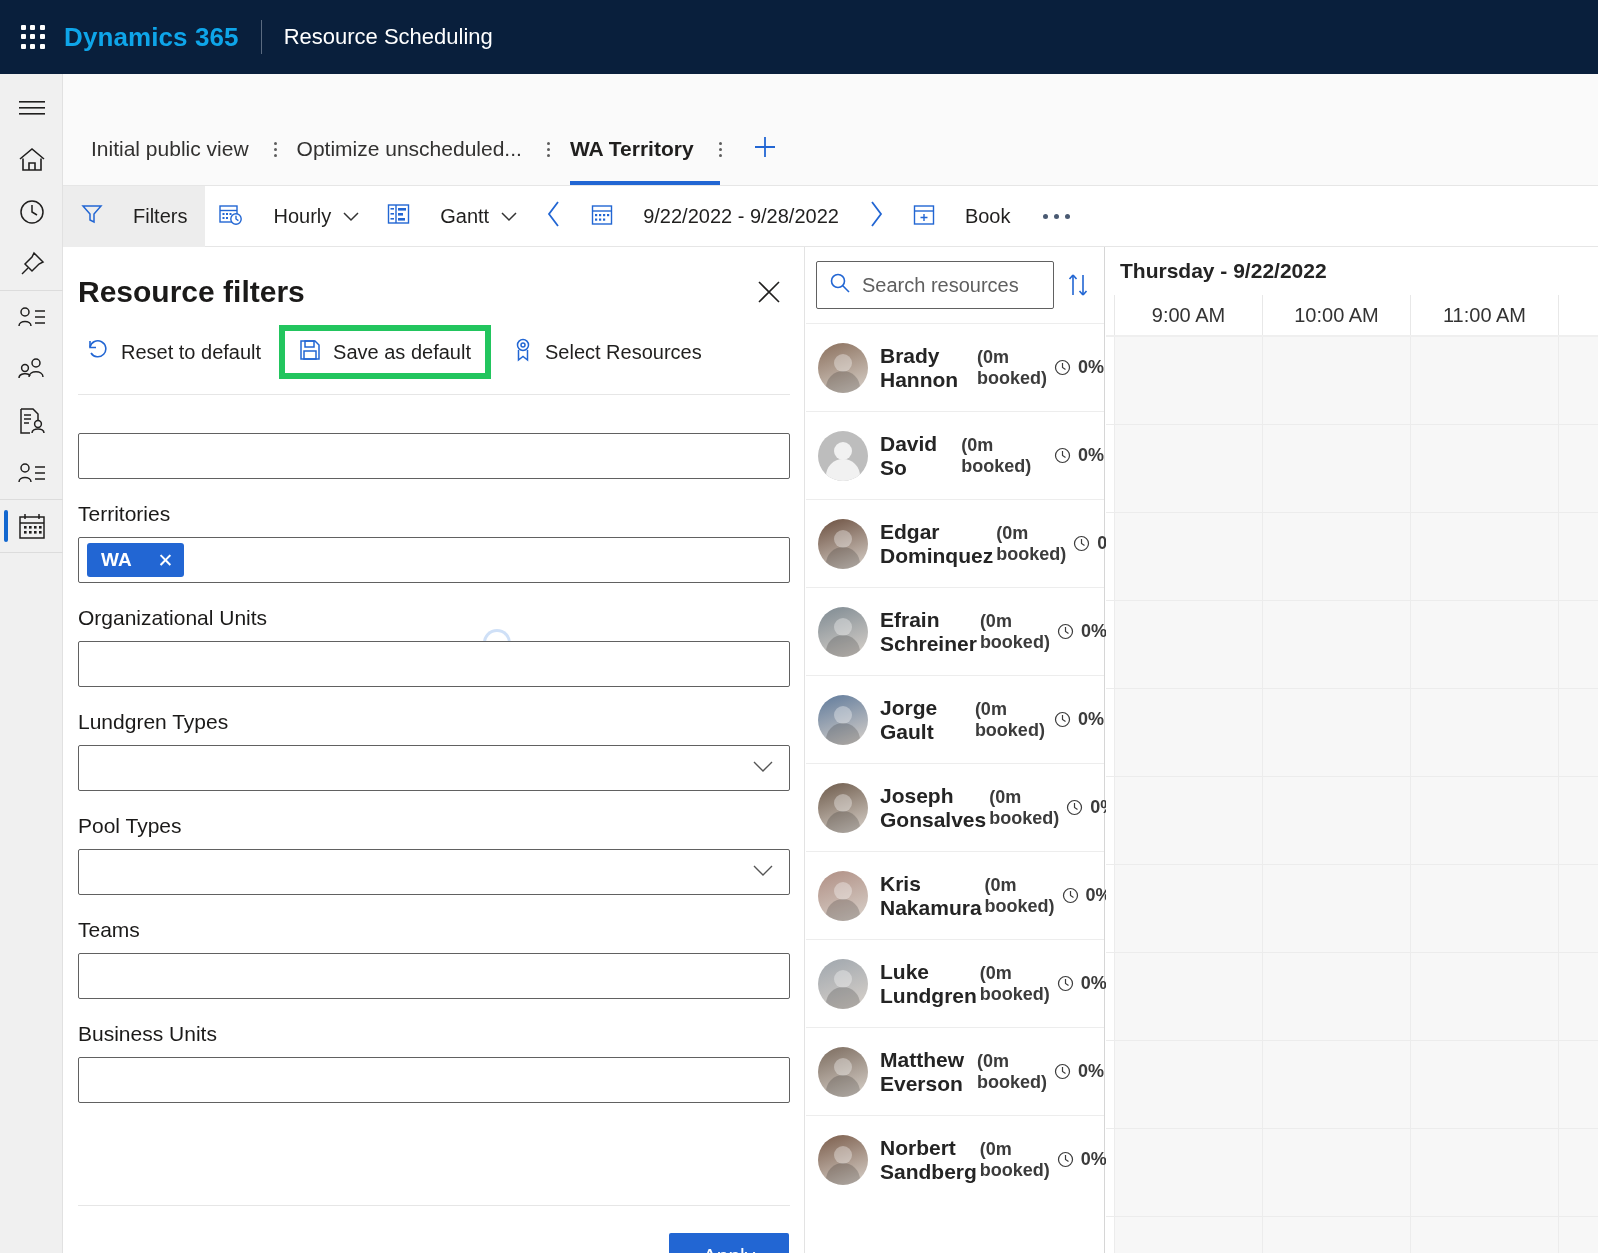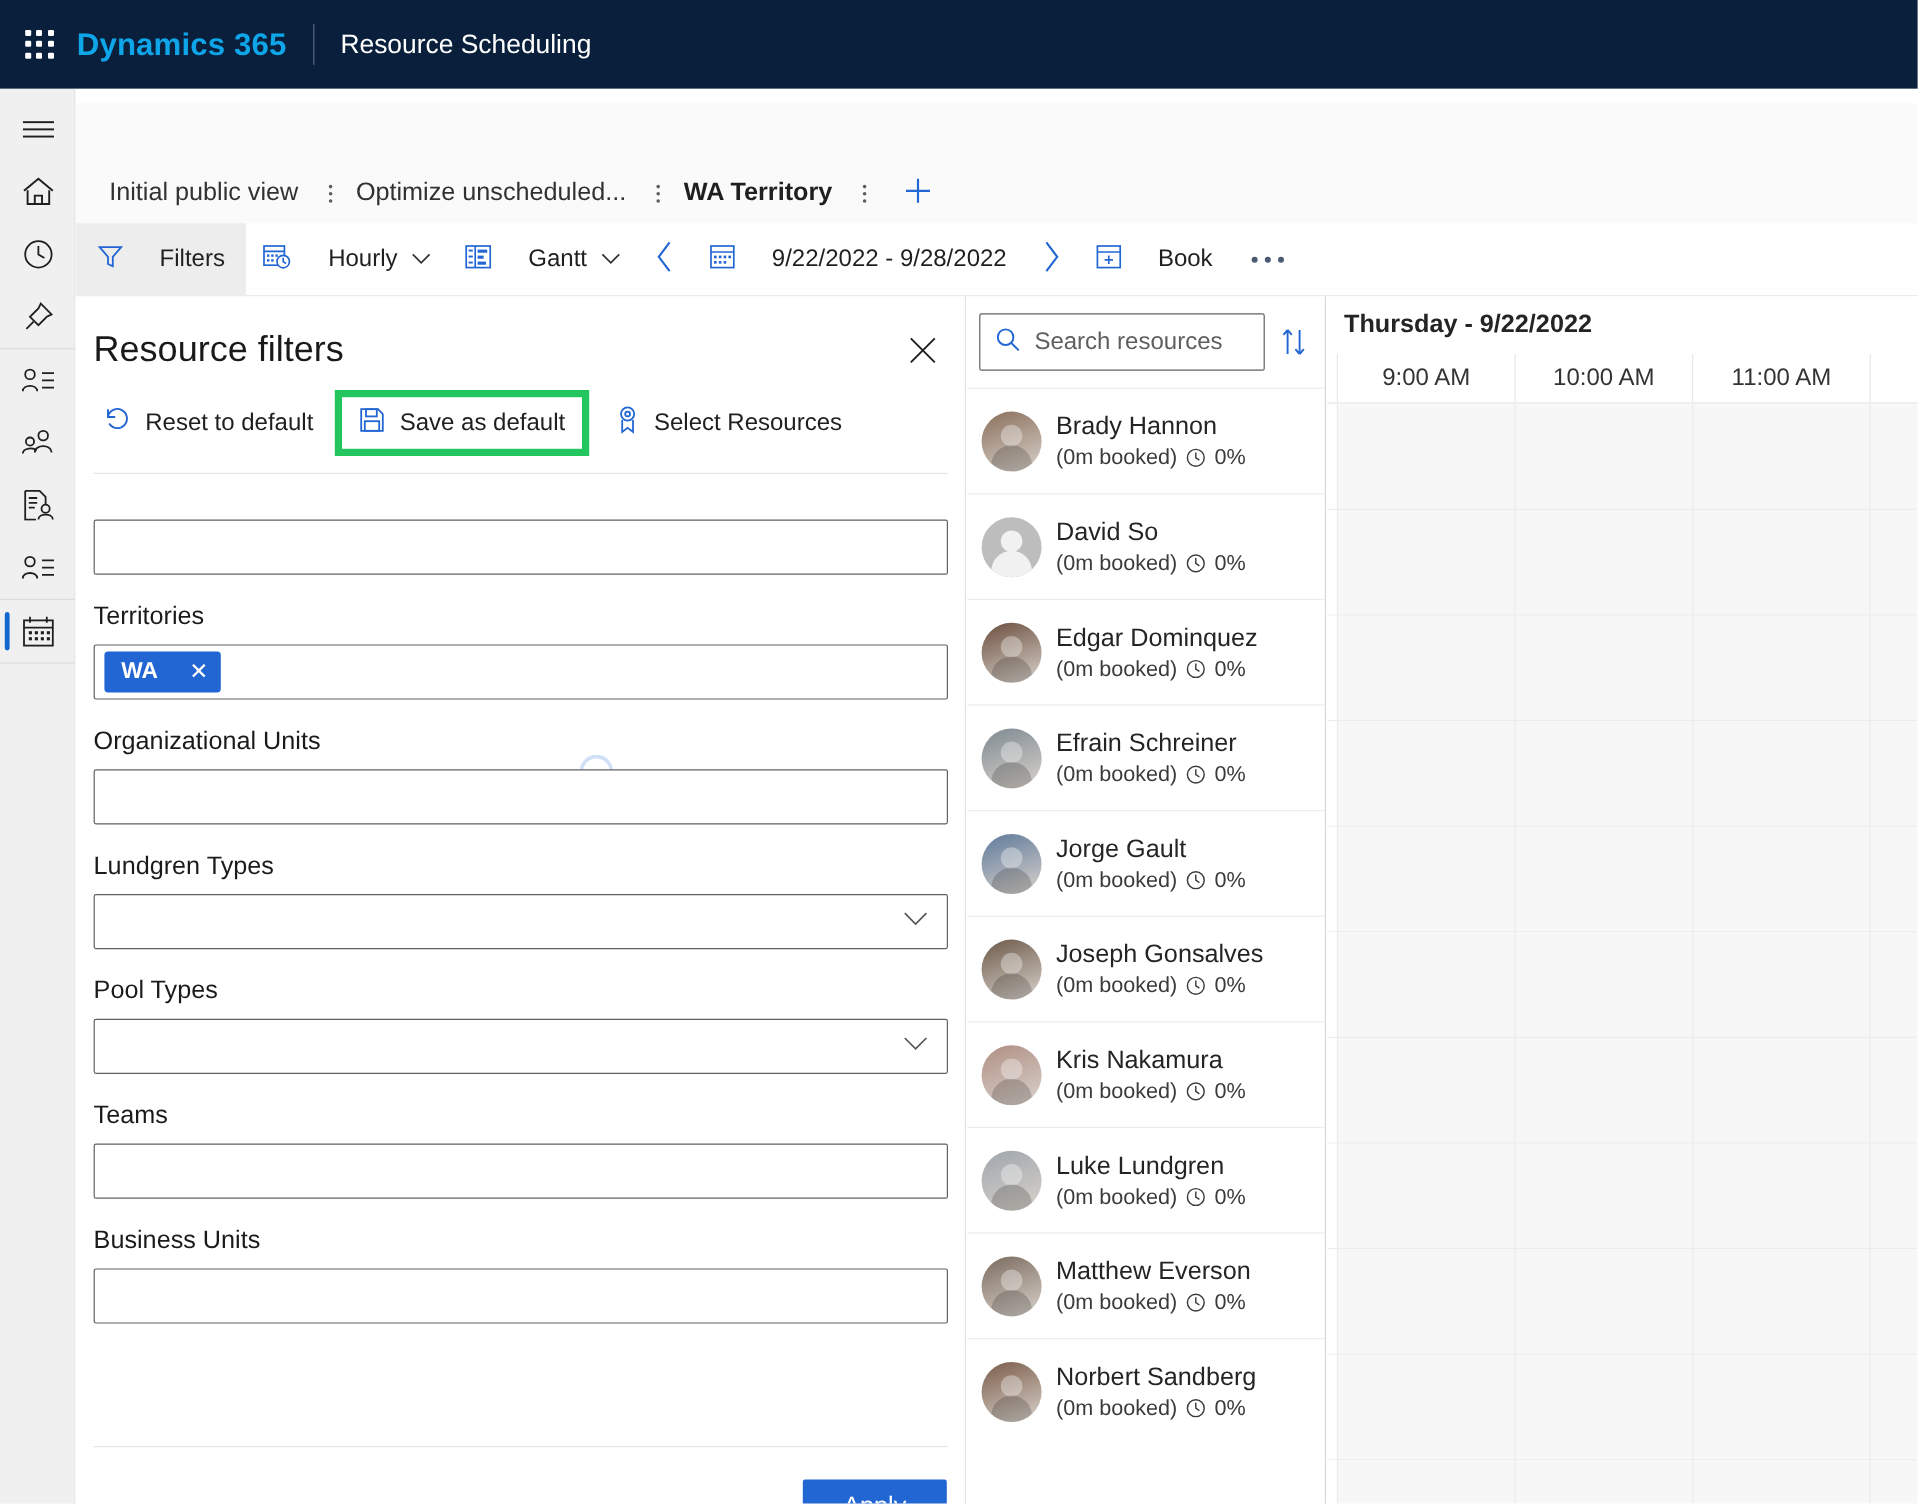--- a/index.html
+++ b/index.html
@@ -48,21 +48,21 @@
   .rail-item svg { display: block; }
 
   
   #content {
     position: absolute; left: 63px; top: 74px; width: 1535px; height: 1179px;
     background: #ffffff;
   }
 
   
   #tabstrip {
-    position: absolute; left: 0; top: 12px; width: 1535px; height: 112px;
+    position: absolute; left: 0; top: 0; width: 1535px; height: 112px;
     background: #fafafa; border-bottom: 1px solid #e6e6e6;
     display: flex; align-items: flex-end; padding-left: 28px;
   }
   .vtab {
     display: flex; align-items: center; height: 72px; cursor: pointer;
   }
   .vtab .vtab-label {
     font-size: 21px; color: #323130; padding: 0 4px 0 0; white-space: nowrap;
   }
   .vtab.active .vtab-label { font-weight: 700; color: #201f1e; }
@@ -97,21 +97,21 @@
   .cmd-ellipsis { padding: 0 18px; display:flex; gap:6px; align-items:center; }
   .cmd-ellipsis i { width:5px;height:5px;border-radius:50%;background:#4a5a72;display:block; }
 
   
   #filterpanel {
     position: absolute; left: 0; top: 173px; width: 742px; height: 1006px;
     background: #ffffff; border-right: 1px solid #e3e3e3;
     overflow: hidden;
   }
   #fp-title {
-    position:absolute; left: 15px; top: 28px; font-size: 30px; color:#1b1a19; font-weight: 400;
+    position:absolute; left: 15px; top: 28px; font-size: 30px; color:#1b1a19; font-weight: 700;
   }
   #fp-close {
     position:absolute; right: 18px; top: 30px; width: 34px; height: 34px;
     display:flex;align-items:center;justify-content:center;cursor:pointer;
   }
   #fp-actions {
     position: absolute; left: 12px; top: 78px; display: flex; align-items: center;
   }
   .fp-act {
     display:flex; align-items:center; gap: 12px; cursor:pointer; padding: 10px 12px;
@@ -178,21 +178,21 @@
     background: #bdbdbd; overflow:hidden; position:relative;
   }
   .avatar .silh {
     position:absolute; left:50%; top: 11px; transform: translateX(-50%);
     width: 18px; height: 18px; border-radius:50%; background:#f1f1f1;
   }
   .avatar .silh2 {
     position:absolute; left:50%; bottom:0; transform: translateX(-50%);
     width: 34px; height: 22px; border-radius: 17px 17px 0 0; background:#f1f1f1;
   }
-  .res-meta { display:flex; flex-direction:column; gap: 3px; }
+  .res-meta { display:flex; gap: 3px; font-weight: bold; }
   .res-name { font-size: 21px; color:#242424; }
   .res-sub { font-size: 18px; color:#3b3b3b; display:flex; align-items:center; gap:7px; }
 
   
   #sched {
     position:absolute; left: 1043px; top: 173px; width: 492px; height: 1006px;
     background:#ffffff; overflow:hidden;
   }
   #sched-daylabel {
     height: 48px; display:flex; align-items:center; padding-left: 14px;

